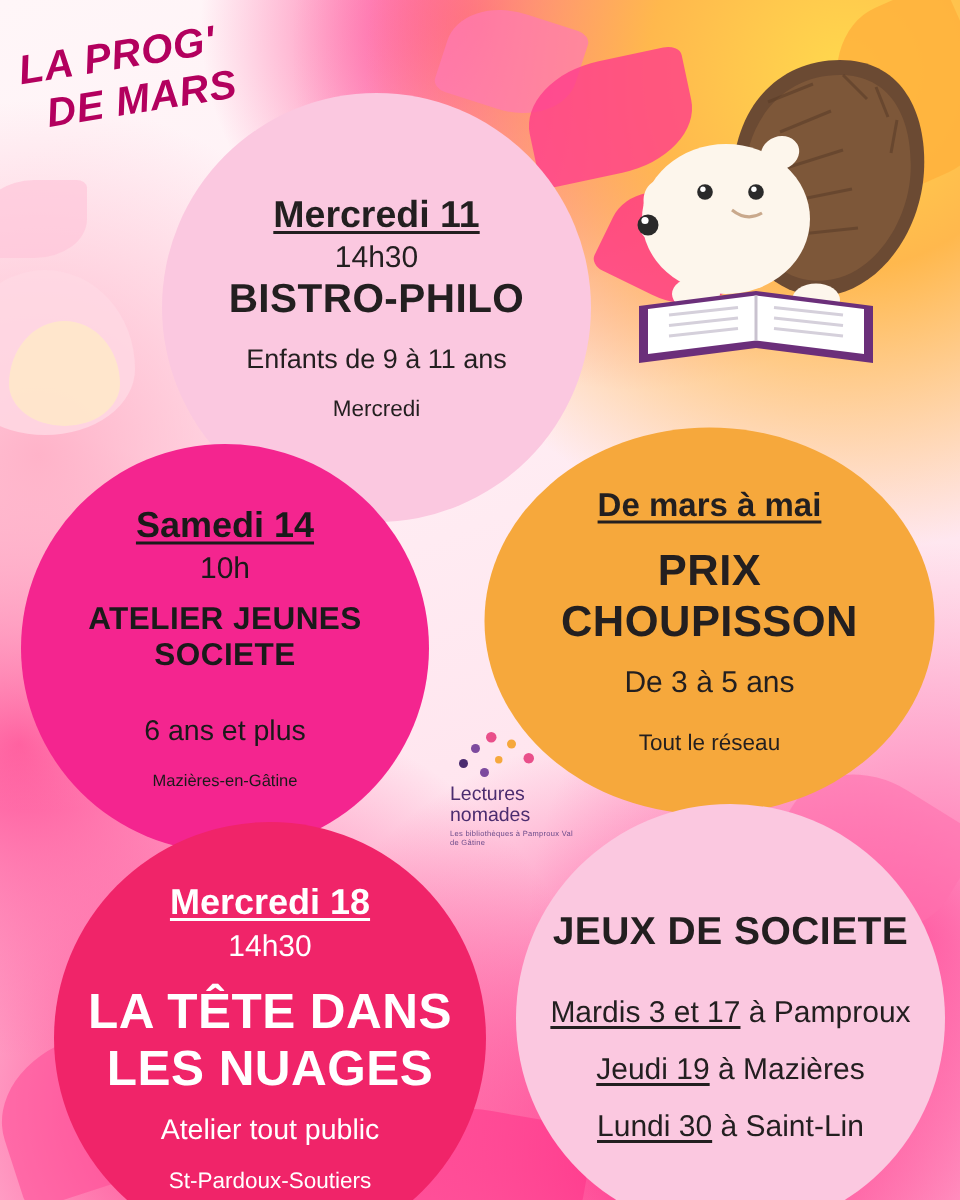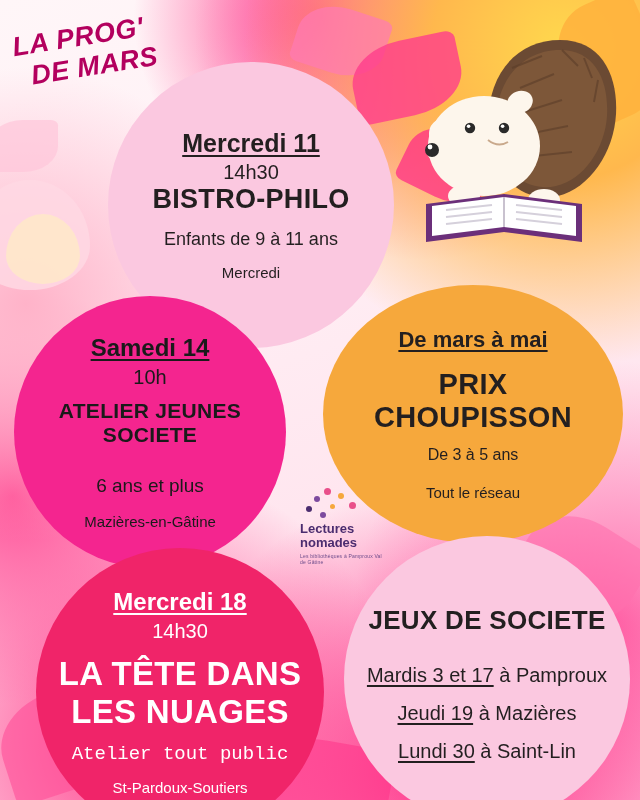--- a/index.html
+++ b/index.html
@@ -112,40 +112,40 @@
   #bubble-bistro .name { font-size: 27px; }
 
   #bubble-atelier {
     left: 14px; top: 296px; width: 272px; height: 272px;
     background: #f4258f;
     color: #1a1a1a;
   }
   #bubble-atelier .date { font-size: 24px; }
   #bubble-atelier .name { font-size: 21px; margin-top: 10px; }
   #bubble-atelier .audience { font-size: 19px; margin-top: 28px; }
-  #bubble-atelier .place { font-size: 15px; margin-top: 16px; }
+  #bubble-atelier .place { font-size: 11px; margin-top: 16px; }
 
   #bubble-prix {
     left: 323px; top: 285px; width: 300px; height: 258px;
     background: #f6a83c;
   }
   #bubble-prix .date { font-size: 22px; }
   #bubble-prix .name { font-size: 29px; margin-top: 16px; }
-  #bubble-prix .audience { font-size: 16px; margin-top: 12px; }
+  #bubble-prix .audience { font-size: 20px; margin-top: 12px; }
   #bubble-prix .place { font-size: 15px; margin-top: 20px; }
 
   #bubble-tete {
     left: 36px; top: 548px; width: 288px; height: 288px;
     background: #f02469;
     color: #ffffff;
   }
   #bubble-tete .date { font-size: 24px; }
   #bubble-tete .time { font-size: 20px; }
   #bubble-tete .name { font-size: 33px; margin-top: 12px; }
-  #bubble-tete .audience { font-size: 19px; margin-top: 12px; font-family: Liberation Mono, monospace; }
+  #bubble-tete .audience { font-size: 19px; margin-top: 12px; }
   #bubble-tete .place { font-size: 15px; margin-top: 14px; }
 
   #bubble-jeux {
     left: 344px; top: 536px; width: 286px; height: 286px;
     background: #fbc8e0;
     padding: 0 10px;
   }
   #bubble-jeux .name { font-size: 26px; margin-top: 11px; }
   #bubble-jeux .lines { margin-top: 14px; }
   #bubble-jeux .line {
@@ -161,21 +161,21 @@
     left: 294px;
     top: 488px;
     width: 92px;
     text-align: center;
   }
   #logo .logo-dots { height: 34px; position: relative; }
   #logo .dot { position: absolute; border-radius: 50%; }
   #logo .logo-name {
     font-size: 13px;
     color: #4b2c6f;
-    font-weight: bold;
+    font-weight: normal;
     line-height: 1.1;
     text-align: left;
     padding-left: 6px;
   }
   #logo .logo-sub {
     font-size: 5px;
     color: #6b4b8a;
     letter-spacing: .2px;
     text-align: left;
     padding-left: 6px;

